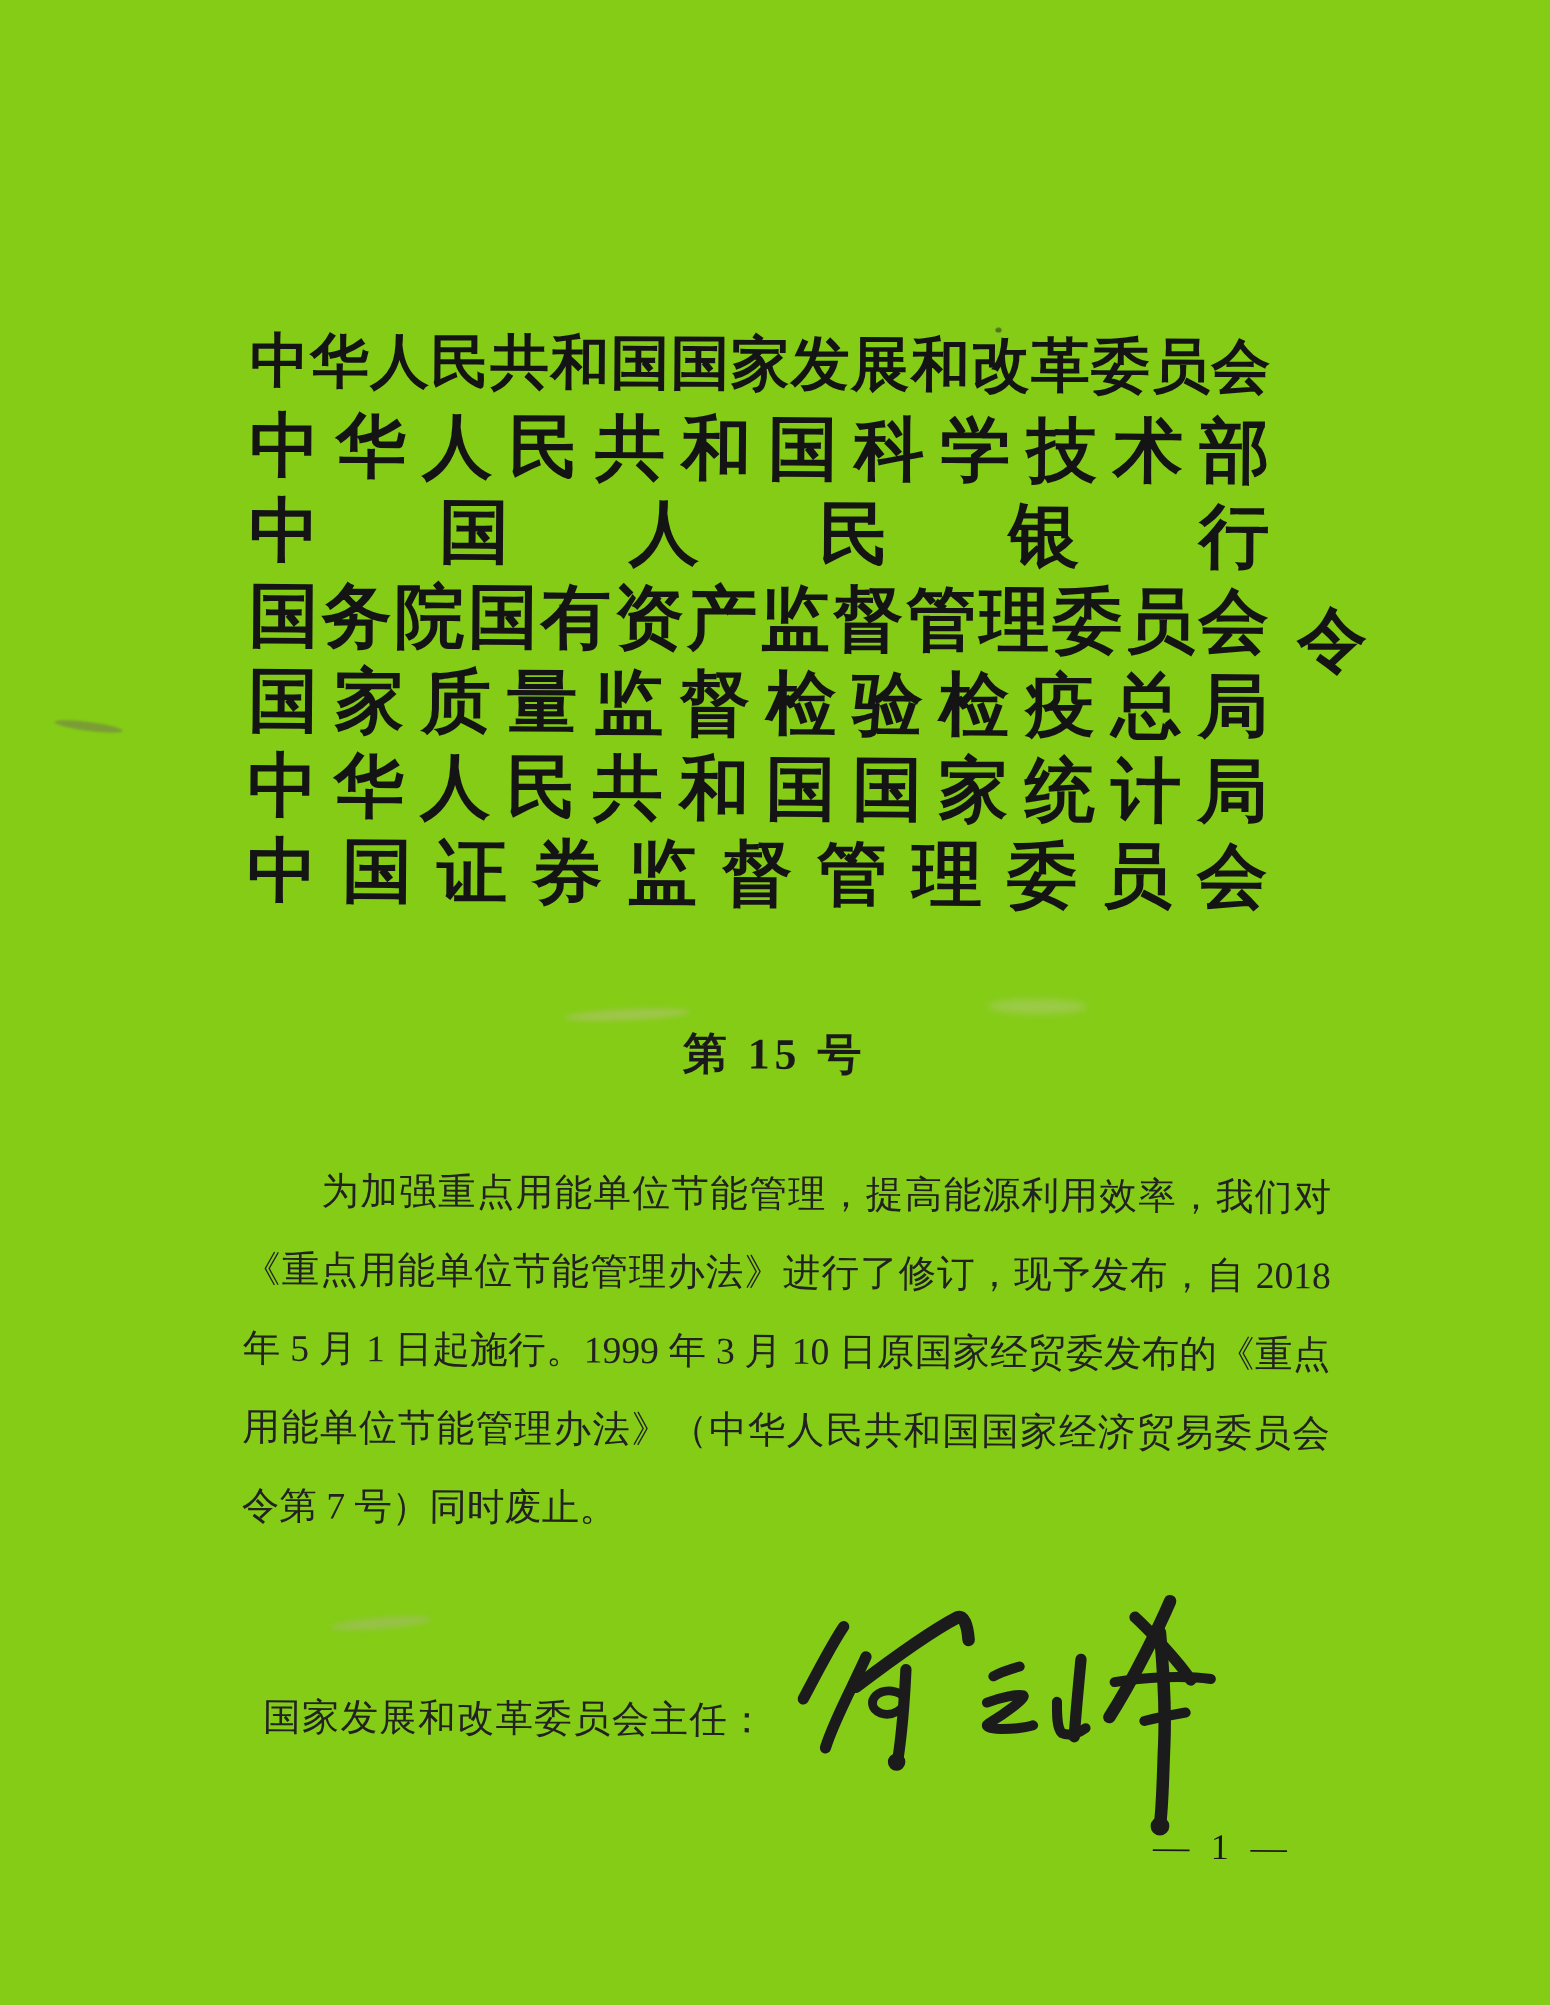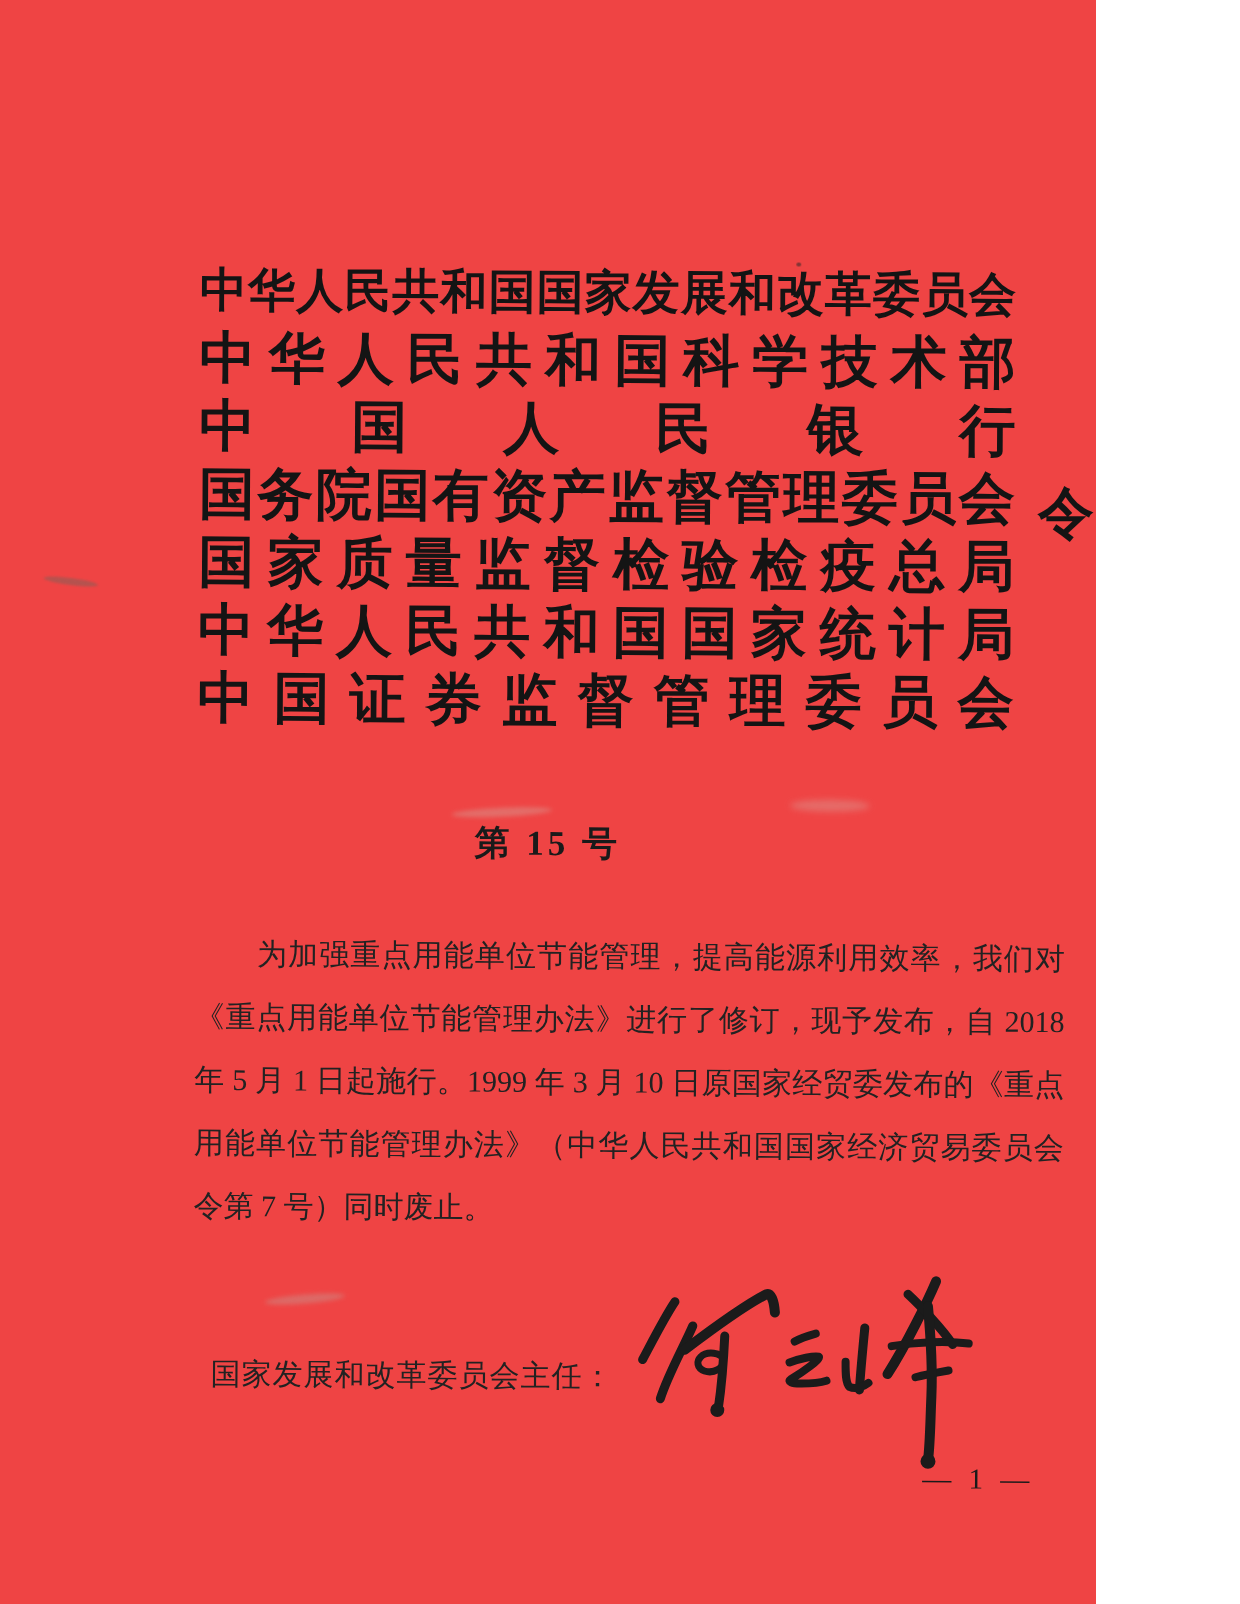--- a/index.html
+++ b/index.html
@@ -1,18 +1,18 @@
 <!DOCTYPE html>
 <html><head>
 <meta charset="utf-8">
 <style>
   html,body{margin:0;padding:0;background:#ffffff;}
   .page{
-    position:relative;width:1096px;height:1604px;overflow:hidden;
-    background:#ef4444;color:#1d1d1d;
+    position:relative;width:1240px;height:1604px;overflow:hidden;
+    background:#84cc16;color:#1d1d1d;
     font-family:"Liberation Serif","DejaVu Serif",serif;
   }
   .content{position:absolute;inset:0;transform:rotate(0.35deg);transform-origin:50% 50%;}
 
   .agency-block{position:absolute;left:197px;top:258px;width:816px;}
   .agency-line{
     font-size:56px;font-weight:700;line-height:68px;height:68px;
     color:#141414;white-space:nowrap;
     text-align:justify;text-align-last:justify;
   }

